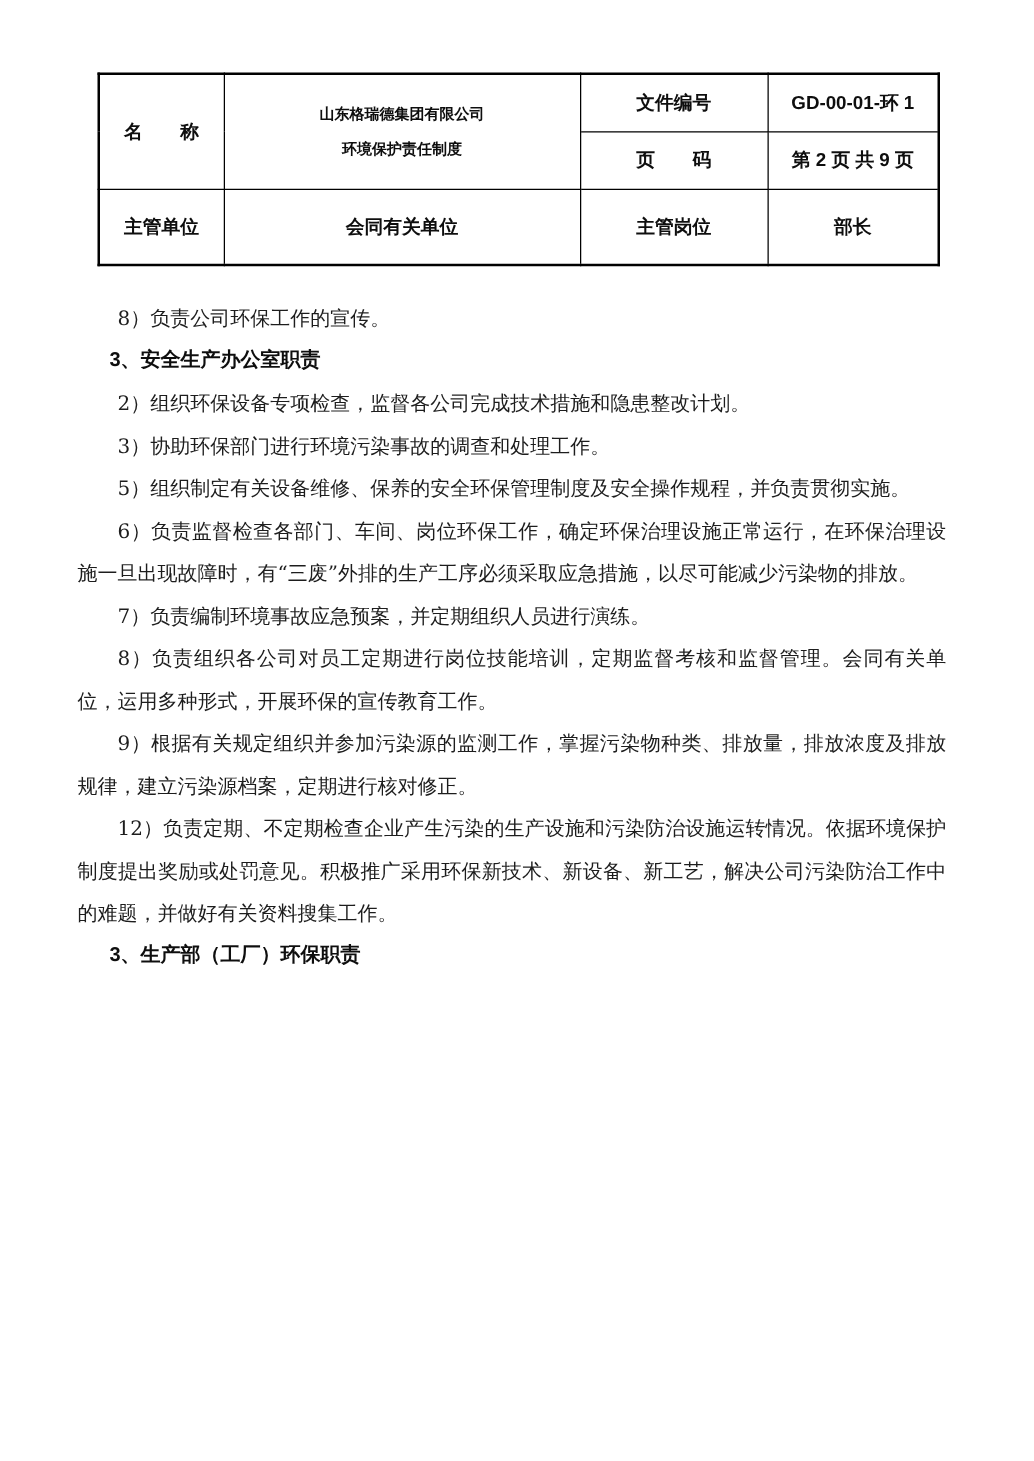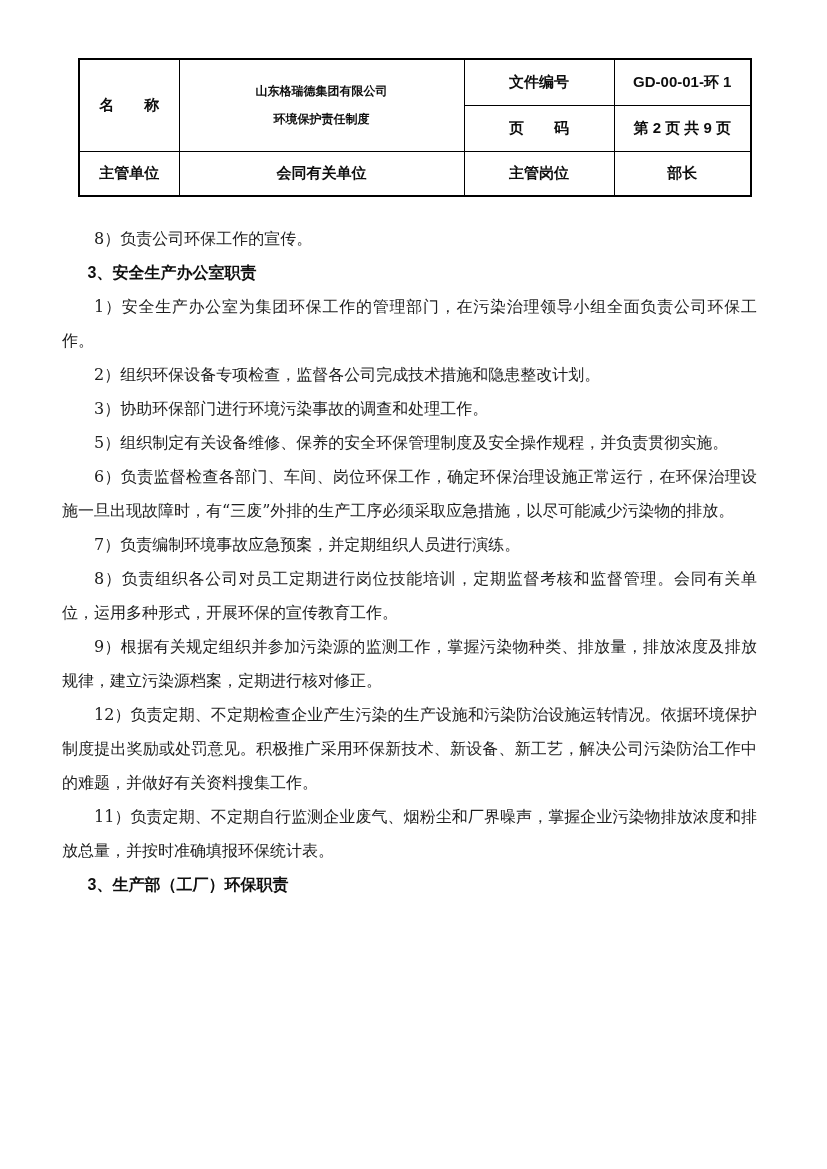--- a/index.html
+++ b/index.html
@@ -30,21 +30,21 @@
   .header-table td {
     border: 1.5px solid #000;
     text-align: center;
     vertical-align: middle;
     font-size: 15px;
     padding: 2px 4px;
     overflow: hidden;
     white-space: nowrap;
   }
   .header-table .row-top td    { height: 46px; }
-  .header-table .row-bottom td { height: 45px; }
+  .header-table .row-bottom td { height: 61px; }
   .col-label  { width: 100px; }
   .col-title  { width: 285px; }
   .col-key    { width: 150px; }
   .col-value  { width: 137px; }
   .title-cell div { line-height: 28px; font-size: 12px; white-space: nowrap; }
   
   .doc-body {
     margin-top: 25px;
     font-size: 16px;
     line-height: 34px;
@@ -91,26 +91,24 @@
         <td>会同有关单位</td>
         <td>主管岗位</td>
         <td>部长</td>
       </tr>
     </tbody>
   </table>
 
   <div class="doc-body">
     <p class="para-item">8）负责公司环保工作的宣传。</p>
     <p class="para-heading">3、安全生产办公室职责</p>
-    <p class="para-item">1）安全生产办公室为集团环保工作的管理部门，在污染治理领导小组全面负责公司环保工作。</p>
     <p class="para-item">2）组织环保设备专项检查，监督各公司完成技术措施和隐患整改计划。</p>
     <p class="para-item">3）协助环保部门进行环境污染事故的调查和处理工作。</p>
     <p class="para-item">5）组织制定有关设备维修、保养的安全环保管理制度及安全操作规程，并负责贯彻实施。</p>
     <p class="para-item">6）负责监督检查各部门、车间、岗位环保工作，确定环保治理设施正常运行，在环保治理设施一旦出现故障时，有“三废”外排的生产工序必须采取应急措施，以尽可能减少污染物的排放。</p>
     <p class="para-item">7）负责编制环境事故应急预案，并定期组织人员进行演练。</p>
     <p class="para-item">8）负责组织各公司对员工定期进行岗位技能培训，定期监督考核和监督管理。会同有关单位，运用多种形式，开展环保的宣传教育工作。</p>
     <p class="para-item">9）根据有关规定组织并参加污染源的监测工作，掌握污染物种类、排放量，排放浓度及排放规律，建立污染源档案，定期进行核对修正。</p>
     <p class="para-item">12）负责定期、不定期检查企业产生污染的生产设施和污染防治设施运转情况。依据环境保护制度提出奖励或处罚意见。积极推广采用环保新技术、新设备、新工艺，解决公司污染防治工作中的难题，并做好有关资料搜集工作。</p>
-    <p class="para-item">11）负责定期、不定期自行监测企业废气、烟粉尘和厂界噪声，掌握企业污染物排放浓度和排放总量，并按时准确填报环保统计表。</p>
     <p class="para-heading">3、生产部（工厂）环保职责</p>
   </div>
 
 </div>
 
 </body></html>

